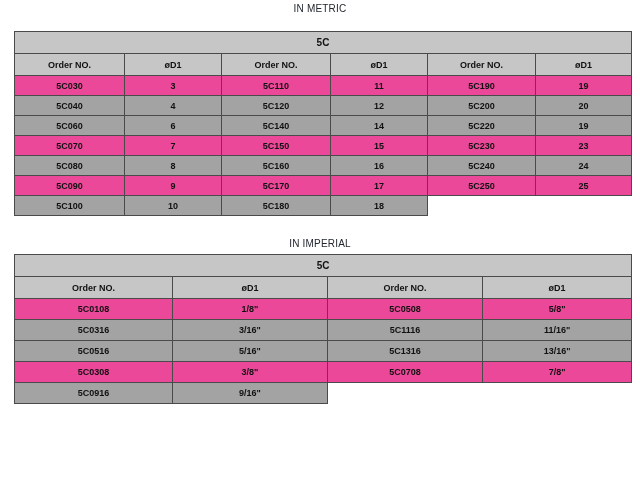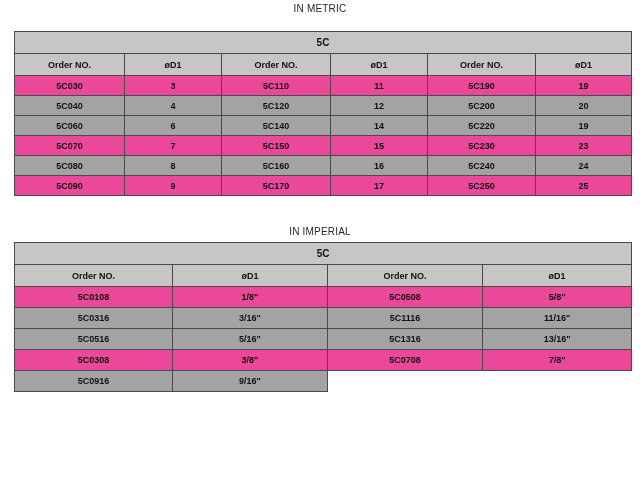--- a/index.html
+++ b/index.html
@@ -12,21 +12,21 @@
   }
   .section-title {
     padding-top: 4px;
     text-align: center;
     font-size: 10px;
     font-weight: normal;
     line-height: 10px;
     color: #23272e;
     letter-spacing: 0.2px;
   }
-  .section-title.second { padding-top: 0; margin-top: 31px; }
+  .section-title.second { padding-top: 0; margin-top: 23px; }
   table.spec {
     border-collapse: collapse;
     table-layout: fixed;
     width: 617px;
     margin-left: 14px;
   }
   table.metric   { margin-top: 17px; }
   table.imperial { margin-top: 5px; }
   .spec th, .spec td {
     border: 1px solid #4a4a4a;
@@ -123,20 +123,28 @@
       <td class="br">24</td>
     </tr>
     <tr class="drow w">
       <td class="bl">5C090</td>
       <td>9</td>
       <td>5C170</td>
       <td>17</td>
       <td class="bb">5C250</td>
       <td class="br bb">25</td>
     </tr>
+    <tr class="drow g">
+      <td class="bl bb">5C100</td>
+      <td class="bb">10</td>
+      <td class="bb">5C180</td>
+      <td class="bb br">18</td>
+      <td class="absent"></td>
+      <td class="absent"></td>
+    </tr>
   </tbody>
     </table>
 
   <div class="section-title second">IN IMPERIAL</div>
 
   <table class="spec imperial">
     <colgroup>
       <col style="width:158px">
         <col style="width:155px">
       <col style="width:155px">

